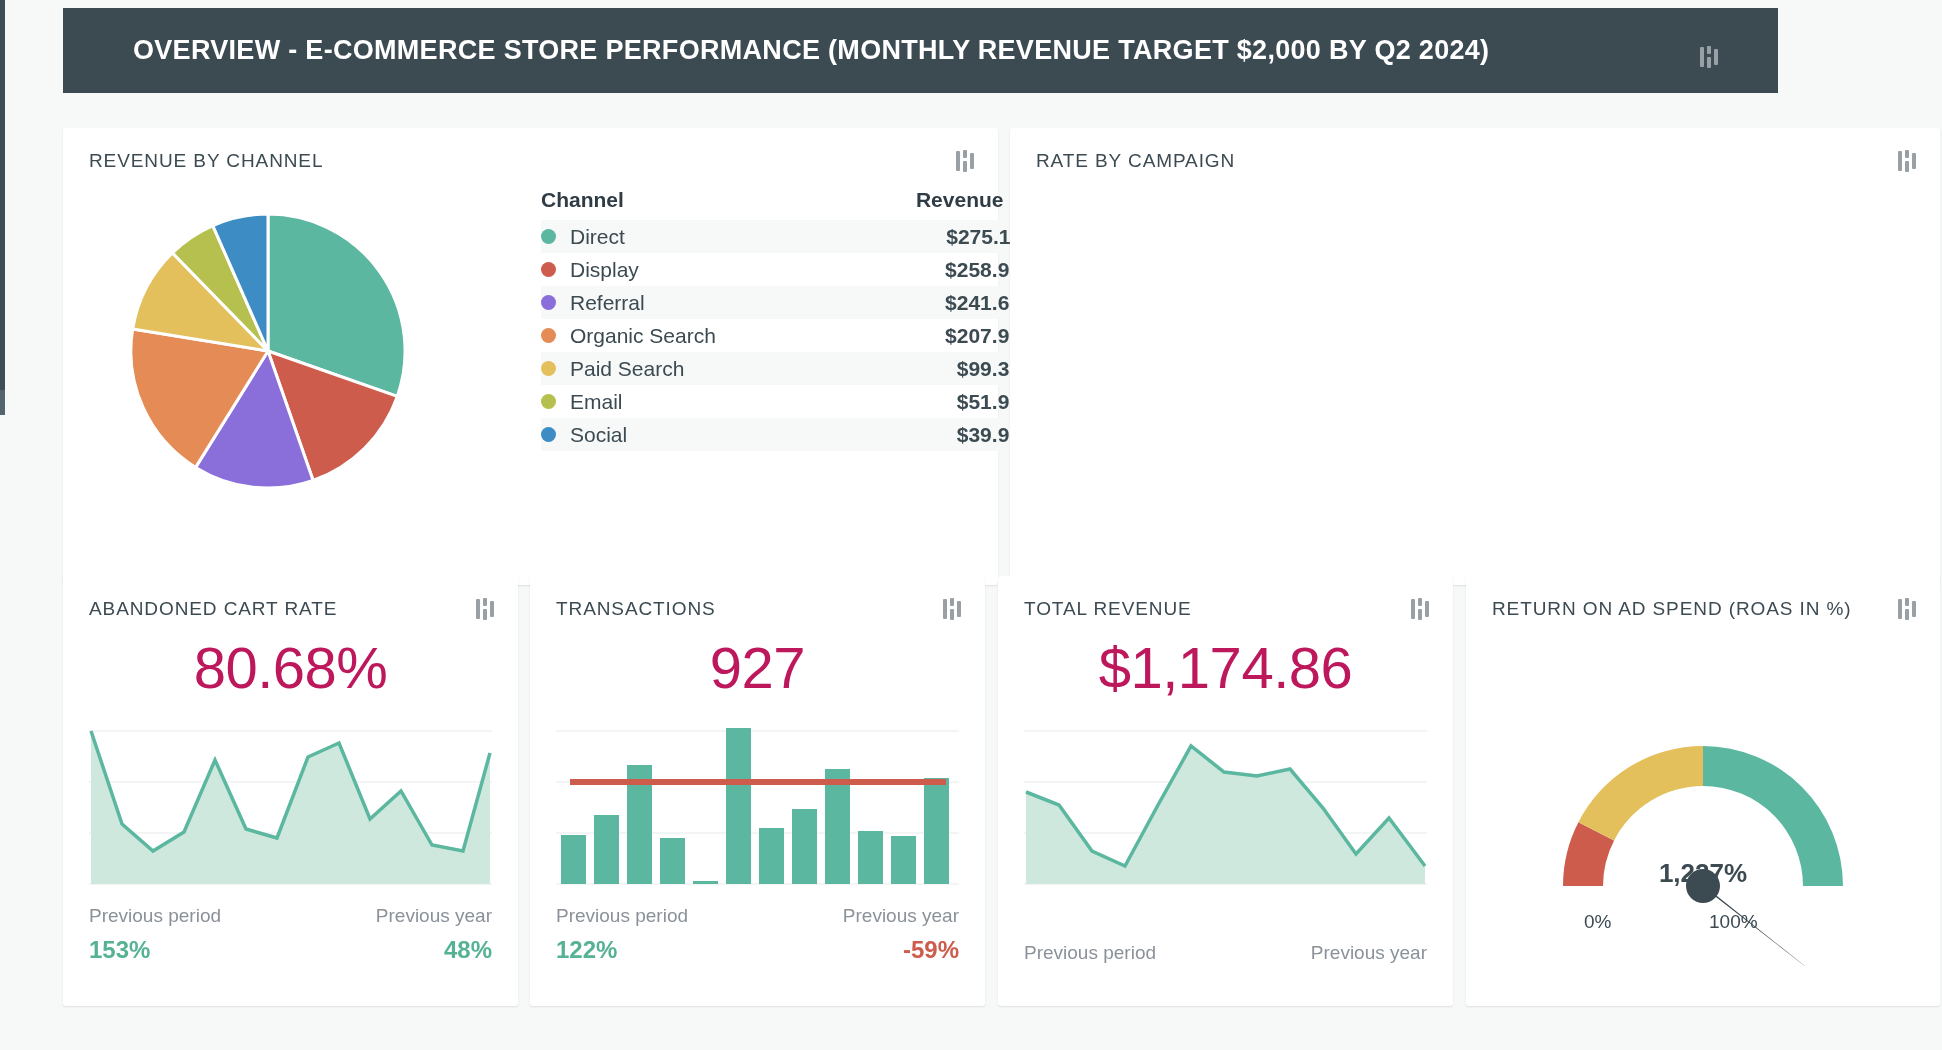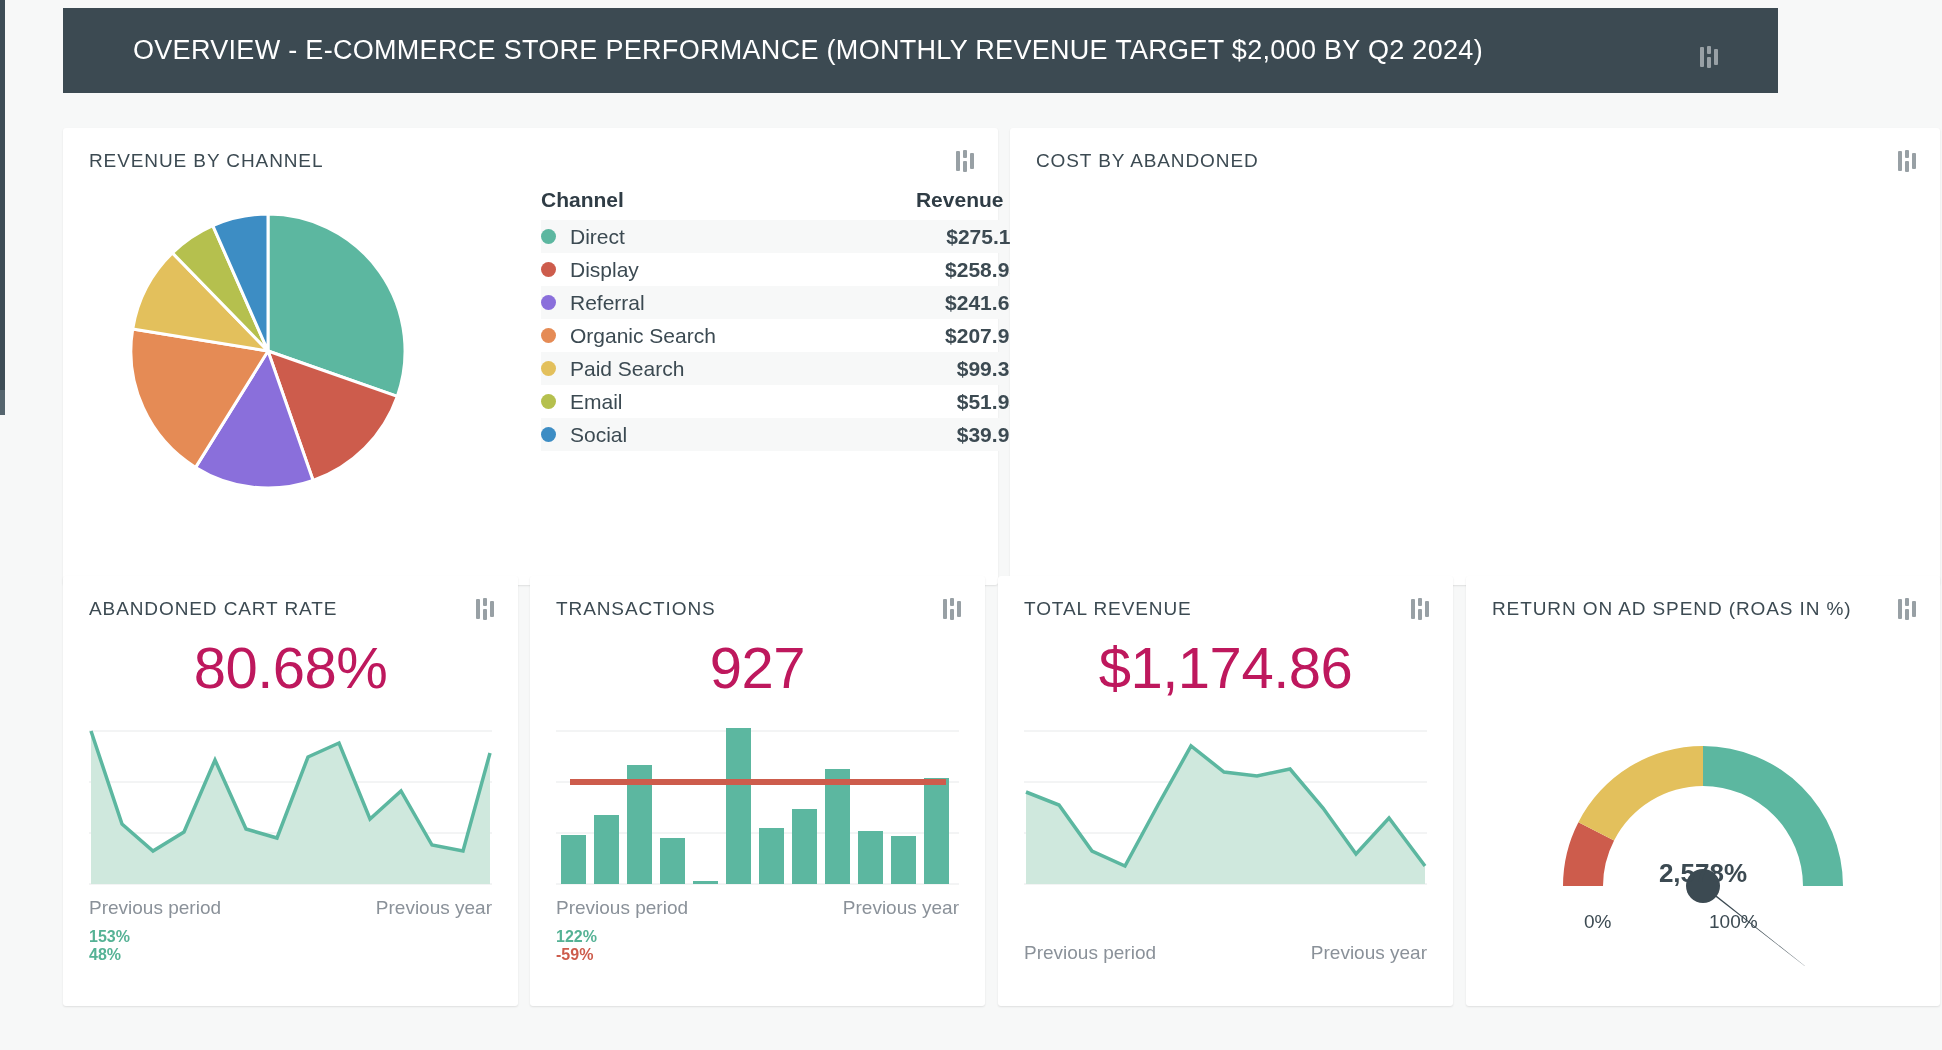--- a/index.html
+++ b/index.html
@@ -15,21 +15,21 @@
   .rail-dark { position: absolute; left: 0; top: 0; width: 5px; height: 390px; background: #3e4d56; }
   .rail-dark2 { position: absolute; left: 0; top: 390px; width: 5px; height: 25px; background: #55656e; }
   .rail-light { position: absolute; left: 5px; top: 0; width: 58px; height: 1050px; background: #f7f8f8; }
 
   
   .header {
     position: absolute; left: 63px; top: 8px; width: 1715px; height: 85px;
     background: #3c4a52; display: flex; align-items: center;
   }
   .header-title {
-    color: #ffffff; font-size: 27px; letter-spacing: .3px; font-weight: 400;
+    color: #ffffff; font-size: 27px; letter-spacing: .3px; font-weight: 700;
     margin-left: 70px; white-space: nowrap;
   }
   .header-icon { position: absolute; right: 60px; top: 38px; }
 
   
   .dicon { display: inline-block; width: 18px; height: 22px; position: relative; }
   .dicon i { position: absolute; display: block; background: #98a0a5; border-radius: 1px; }
   .dicon i:nth-child(1) { left: 0;  top: 1px; width: 4px; height: 20px; }
   .dicon i:nth-child(2) { left: 7px; top: 0;  width: 4px; height: 8px; }
   .dicon i:nth-child(3) { left: 7px; top: 11px; width: 4px; height: 11px; }
@@ -70,21 +70,21 @@
   .kpi-3 { left: 998px;  width: 455px; }
   .kpi-4 { left: 1466px; width: 474px; }
 
   .kpi-value {
     position: absolute; left: 0; right: 0; top: 58px; text-align: center;
     font-size: 58px; color: #be185d; font-weight: 400; letter-spacing: -.5px;
   }
   .kpi-chart { position: absolute; left: 26px; right: 26px; top: 150px; height: 160px; }
   .kpi-foot  { position: absolute; left: 26px; right: 26px; bottom: 42px; }
   .kpi-foot-labels { display: flex; justify-content: space-between; font-size: 19px; color: #8a9199; text-align: center; }
-  .kpi-foot-vals   { display: flex; justify-content: space-between; font-size: 16px; font-weight: bold; margin-top: 9px; flex-direction: column; }
+  .kpi-foot-vals   { display: flex; justify-content: space-between; font-size: 24px; font-weight: bold; margin-top: 9px; }
   .pos { color: #55b295; }
   .neg { color: #cd5c4c; }
 
   
   .gauge-wrap { position: absolute; left: 0; right: 0; top: 60px; height: 330px; }
   .gauge-value {
     position: absolute; left: 50%; transform: translateX(-50%); top: 222px;
     font-size: 26px; font-weight: bold; color: #3c4a52; white-space: nowrap;
   }
   .gauge-min { position: absolute; left: 118px; top: 275px; font-size: 19px; color: #3c4a52; }
@@ -182,21 +182,21 @@
         <div class="c-name">
             <span class="dot" style="background:#3d8dc4"></span>
             <span>Social</span>
           </div>
         <div class="c-val">$39.91</div>
       </div>
     </div>
   </div>
 
   <div class="card panel-b">
-    <div class="card-title">COST BY ABANDONED</div>
+    <div class="card-title">RATE BY CAMPAIGN</div>
     <div class="card-icon">
       <span class="dicon"><i></i><i></i><i></i><i></i></span>
     </div>
 
   </div>
 
   <div class="card kpi kpi-1">
     <div class="card-title">ABANDONED CART RATE</div>
     <div class="card-icon">
       <span class="dicon"><i></i><i></i><i></i><i></i></span>
@@ -309,20 +309,20 @@
 
           <path d="M-124.6,-63.8 A140,140 0 0,1 0,-140 L0,-100 A100,100 0 0,0 -88.9,-45.5 Z" fill="#e3c05c"></path>
 
           <path d="M0,-140 A140,140 0 0,1 140,0 L100,0 A100,100 0 0,0 0,-100 Z" fill="#5cb7a0"></path>
 
           <path d="M-9,-6 L9,6 L112,88 Z" fill="#3c4a52"></path>
           <circle cx="0" cy="0" r="17" fill="#3c4a52"></circle>
         </g>
         <text x="237" y="310" text-anchor="middle" fill="#3c4a52" font-size="0"></text>
       </svg>
-      <div class="gauge-value">2,578%</div>
+      <div class="gauge-value">1,227%</div>
       <div class="gauge-min">0%</div>
       <div class="gauge-max">100%</div>
     </div>
   </div>
 
   <div class="bottom-strip"></div>
 </div>
 
 </body></html>

